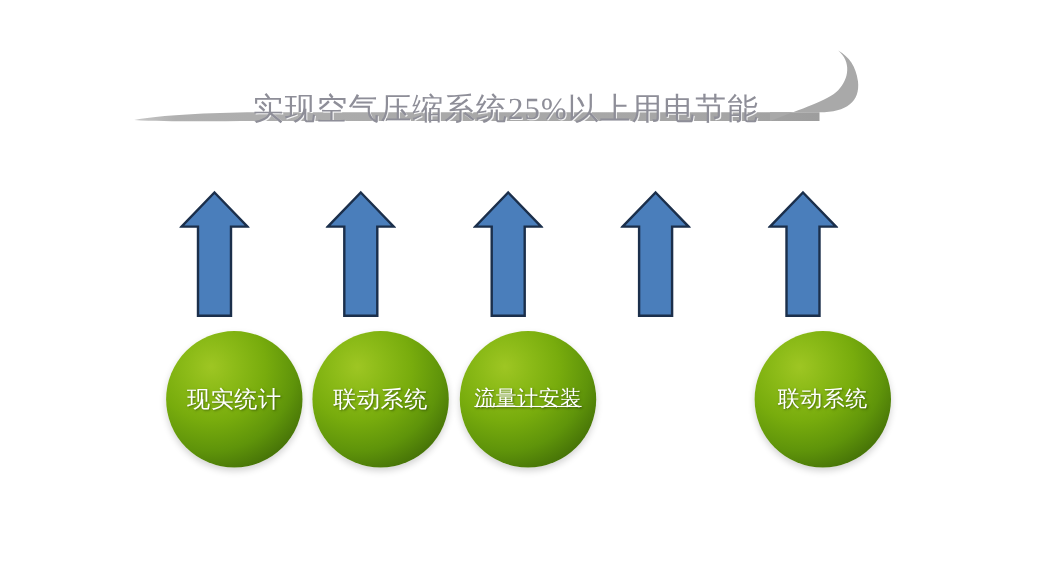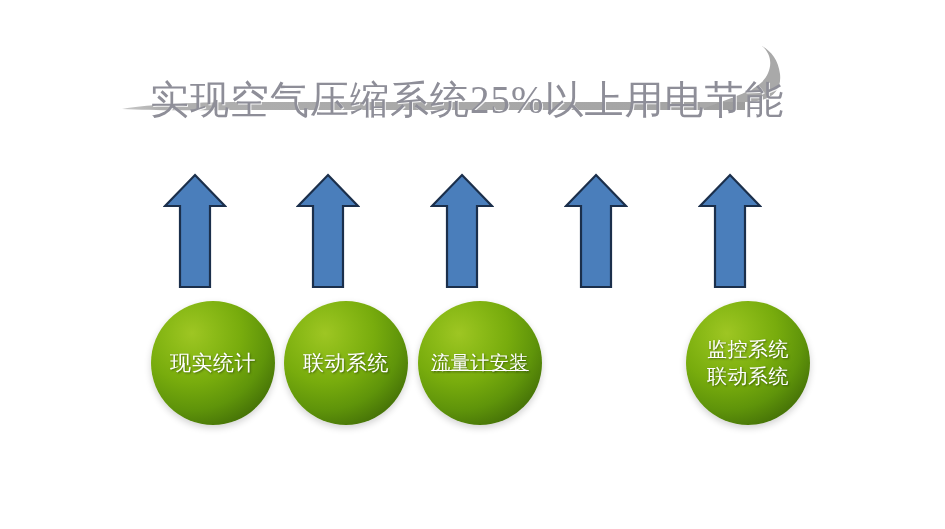--- a/index.html
+++ b/index.html
@@ -31,22 +31,23 @@
     left: 0;
     top: 0;
     width: 945px;
     height: 115px;
   }
   #title-text {
     position: absolute;
     left: 150px;
     top: 48px;
     width: 620px;
+    text-align: center;
     font-family: "Liberation Serif", "DejaVu Serif", serif;
-    font-size: 39px;
+    font-size: 28px;
     line-height: 44px;
     letter-spacing: 1px;
     color: #8e8e98;
     white-space: nowrap;
     text-shadow: 1px 1px 0 rgba(255,255,255,0.85);
   }
 
   
   #arrows-row {
     position: absolute;
@@ -169,20 +170,19 @@
       <div class="node-label size-md">联动系统</div>
     </div>
 
     <div class="node-circle" style="left:400px">
       <div class="node-label size-sm">流量计安装</div>
     </div>
 
 
     <div class="node-circle" style="left:668px">
       <div class="node-label size-xs">
-        <div>监控系统</div>
         <div>联动系统</div>
       </div>
     </div>
 
   </div>
 
 </div>
 
 </body></html>

